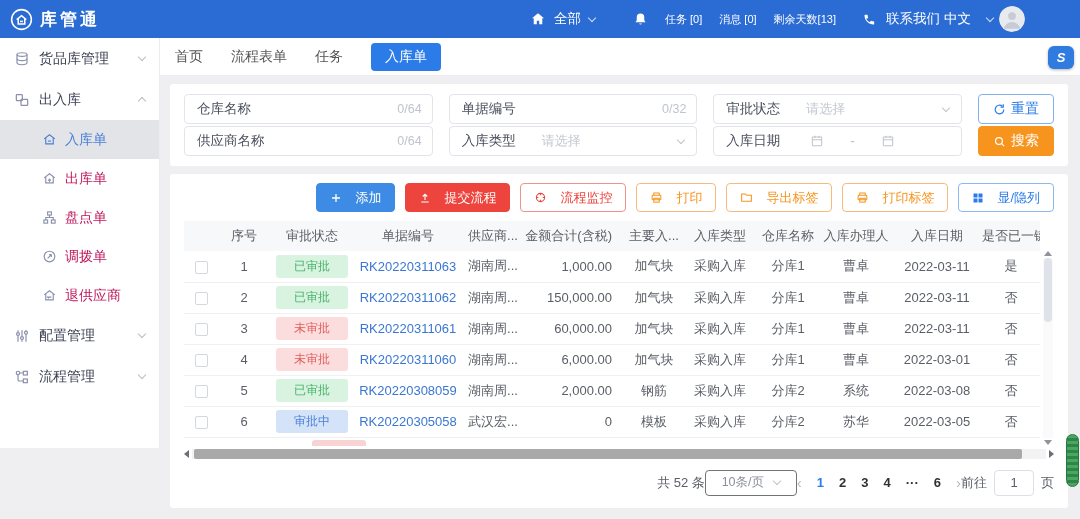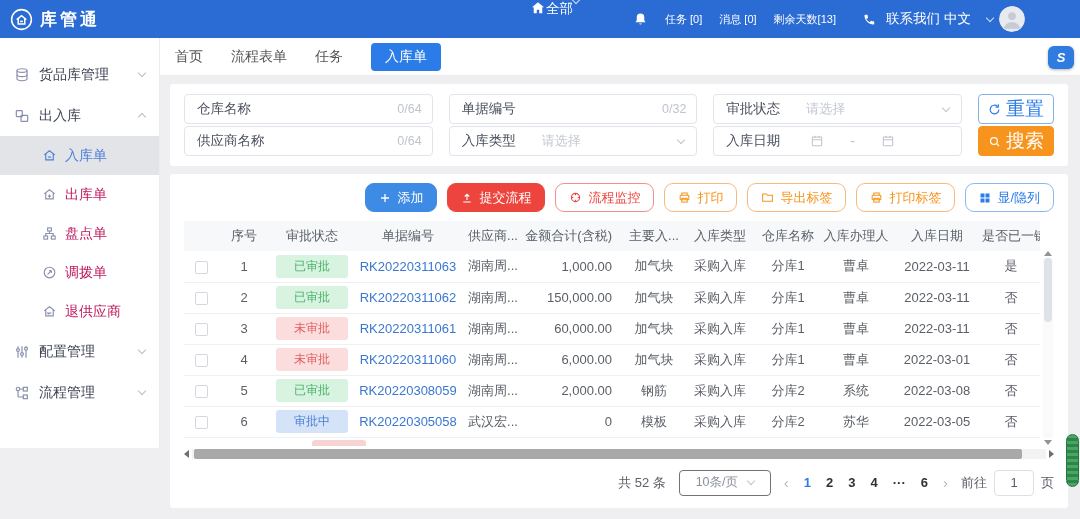--- a/index.html
+++ b/index.html
@@ -4,32 +4,32 @@
 <style>
   *{margin:0;padding:0;box-sizing:border-box}
   html,body{background:#dfe1e5}
   body{font-family:"Liberation Sans","DejaVu Sans",sans-serif}
   .app{position:relative;width:1080px;height:519px;background:#efeff1;overflow:hidden;font-size:14px;color:#333}
 
   
   .topbar{position:absolute;top:0;left:0;width:1080px;height:38px;background:#2b6cd4;color:#fff}
   .tb-logo{position:absolute;left:10px;top:0;height:38px;display:flex;align-items:center;gap:7px}
   .tb-title{font-size:17px;font-weight:bold;letter-spacing:3px}
-  .tb-scope{position:absolute;left:530px;top:0;height:38px;display:flex;font-size:13.5px;cursor:pointer}
+  .tb-scope{position:absolute;left:530px;top:0;height:38px;display:flex;align-items:center;gap:8px;font-size:13.5px;cursor:pointer}
   .tb-notif{position:absolute;left:633px;top:0;height:38px;display:flex;align-items:center;gap:17px;font-size:11px}
   .tb-contact{position:absolute;left:862px;top:0;height:38px;display:flex;align-items:center;gap:9px;font-size:13.5px}
   .tb-lang{position:absolute;left:944px;top:0;height:38px;display:flex;align-items:center;gap:16px;font-size:13.5px;cursor:pointer}
   .tb-avatar{position:absolute;left:999px;top:6px;width:26px;height:26px;border-radius:50%;overflow:hidden}
   .caret{display:inline-block;width:6px;height:6px;border-right:1.5px solid currentColor;border-bottom:1.5px solid currentColor;transform:rotate(45deg);margin-top:-3px}
   .caret.up{transform:rotate(-135deg);margin-top:3px}
   .caret.dim{color:#b8bcc8}
   .caret.lite{color:#cfe0f8}
 
   
-  .sidebar{position:absolute;top:38px;left:0;width:160px;height:410px;background:#fff;border-right:1px solid #ececee;padding-top:16px}
+  .sidebar{position:absolute;top:38px;left:0;width:160px;height:410px;background:#fff;border-right:1px solid #ececee;padding-top:0}
   .side-item{height:41px;display:flex;align-items:center;padding:0 14px;gap:9px;color:#3d4254;cursor:pointer;font-size:14px}
   .side-item .chev{margin-left:auto}
   .side-sub{height:39px;display:flex;align-items:center;padding-left:42px;gap:8px;color:#be185d;cursor:pointer;font-size:14px}
   .side-sub.active{background:#e3e4e7;color:#4a7fd8}
   .side-icon{width:16px;height:16px;color:#8a90ad;flex:0 0 16px}
   .side-sub .side-icon{width:15px;height:15px;flex:0 0 15px}
   .side-sub.active .side-icon{color:#4a7fd8}
 
   
   .tabbar{position:absolute;top:38px;left:160px;width:920px;height:38px;background:#fff;display:flex;align-items:center;padding-left:15px;gap:28px;border-bottom:1px solid #ececee}
@@ -38,28 +38,28 @@
 
   
   .search-card{position:absolute;left:170px;top:84px;width:898px;height:82px;background:#fff;border-radius:3px;padding:10px 14px;display:flex;flex-direction:column;justify-content:space-between}
   .s-row{display:flex;gap:16px;height:30px}
   .field{flex:1;border:1px solid #e1e4ea;border-radius:4px;display:flex;align-items:center;background:#fff;min-width:0}
   .f-label{flex:0 0 92px;padding-left:12px;color:#4a4f5c;font-size:13.5px;white-space:nowrap}
   .f-counter{flex:1;text-align:right;padding-right:10px;color:#bfc4cc;font-size:12.5px}
   .f-placeholder{flex:1;color:#c3c7cf;font-size:13px;white-space:nowrap;overflow:hidden}
   .f-caret{color:#c0c4cc;margin-right:12px}
   .f-date{flex:1;display:flex;align-items:center;gap:26px;color:#c0c4cc;padding-left:4px}
-  .btn{height:30px;border-radius:4px;display:flex;align-items:center;justify-content:center;gap:5px;font-size:19px;cursor:pointer;flex:0 0 76px}
+  .btn{height:30px;border-radius:4px;display:flex;align-items:center;justify-content:center;gap:5px;font-size:14px;cursor:pointer;flex:0 0 76px}
   .btn-reset{border:1px solid #84b0ee;color:#2b7ce9;background:#fff}
   .btn-search{background:#f7941d;color:#fff;border:1px solid #f7941d}
 
   
   .table-card{position:absolute;left:170px;top:174px;width:898px;height:334px;background:#fff;border-radius:3px;padding:9px 14px}
   .toolbar{display:flex;justify-content:flex-end;gap:10px}
-  .tbtn{height:29px;padding:0 13px;border-radius:9px;font-size:13px;display:flex;align-items:center;gap:6px;cursor:pointer;background:#fff}
+  .tbtn{height:29px;padding:0 13px;border-radius:4px;font-size:13px;display:flex;align-items:center;gap:13px;cursor:pointer;background:#fff}
   .tbtn.solid-blue{background:#3d8be4;color:#fff;border:1px solid #3d8be4}
   .tbtn.solid-red{background:#ed443d;color:#fff;border:1px solid #ed443d}
   .tbtn.line-red{border:1px solid #f1918a;color:#ed443d}
   .tbtn.line-orange{border:1px solid #f6ba7c;color:#f7941d}
   .tbtn.line-blue{border:1px solid #8cb8f0;color:#2b7ce9}
 
   .tbl-wrap{position:relative;margin-top:9px;width:870px}
   table{border-collapse:collapse;table-layout:fixed;width:856px;font-size:13px}
   th{height:30px;background:#f7f8fa;color:#5b6067;font-weight:500;text-align:center;white-space:nowrap;overflow:hidden}
   td{height:31px;border-bottom:1px solid #eef0f4;text-align:center;color:#5a5e66;white-space:nowrap;overflow:hidden}
@@ -78,21 +78,21 @@
   .tri-down{width:0;height:0;border-left:4px solid transparent;border-right:4px solid transparent;border-top:5px solid #8f939b;cursor:pointer}
   .tri-left{width:0;height:0;border-top:4px solid transparent;border-bottom:4px solid transparent;border-right:5px solid #6b6f76;cursor:pointer}
   .tri-right{width:0;height:0;border-top:4px solid transparent;border-bottom:4px solid transparent;border-left:5px solid #6b6f76;cursor:pointer}
 
   .partial-row{height:8px;overflow:hidden;position:relative;width:856px}
   .badge-sliver{position:absolute;left:128px;top:2px;width:54px;height:6px;background:#f8d3d3;border-radius:3px 3px 0 0}
   .hscroll{display:flex;align-items:center;height:12px;margin-top:2px;gap:3px;width:870px}
   .htrack{flex:1;height:10px;background:#f3f3f3;position:relative}
   .hthumb{position:absolute;left:2px;top:0;height:10px;width:97%;background:#a9a9a9;border-radius:2px}
 
-  .pagination{display:flex;align-items:center;justify-content:flex-end;gap:13px;margin-top:10px;font-size:13px;color:#5a5e66;width:870px}
+  .pagination{display:flex;align-items:center;justify-content:flex-end;gap:0;margin-top:10px;font-size:13px;color:#5a5e66;width:870px}
   .psize{width:92px;height:26px;border:1px solid #737373;border-radius:4px;display:flex;align-items:center;justify-content:center;gap:10px;color:#8a8f99;font-size:12.5px;cursor:pointer}
   .pages{display:flex;align-items:center;gap:15px}
   .pnum{font-weight:600;color:#303133;cursor:pointer}
   .pnum.active{color:#2b7ce9}
   .parrow{color:#b4b9c0;font-size:15px;cursor:pointer}
   .goto{display:flex;align-items:center;gap:7px}
   .goto-input{width:40px;height:26px;border:1px solid #dcdfe6;border-radius:4px;text-align:center;font-size:13px;color:#5a5e66}
 
   
   .s-widget{position:absolute;right:6px;top:46px;width:26px;height:23px;background:#2f7bdf;border-radius:6px;color:#fff;display:flex;align-items:center;justify-content:center;font-weight:bold;font-style:italic;font-size:13px;box-shadow:0 1px 3px rgba(0,0,0,.3);cursor:pointer}

